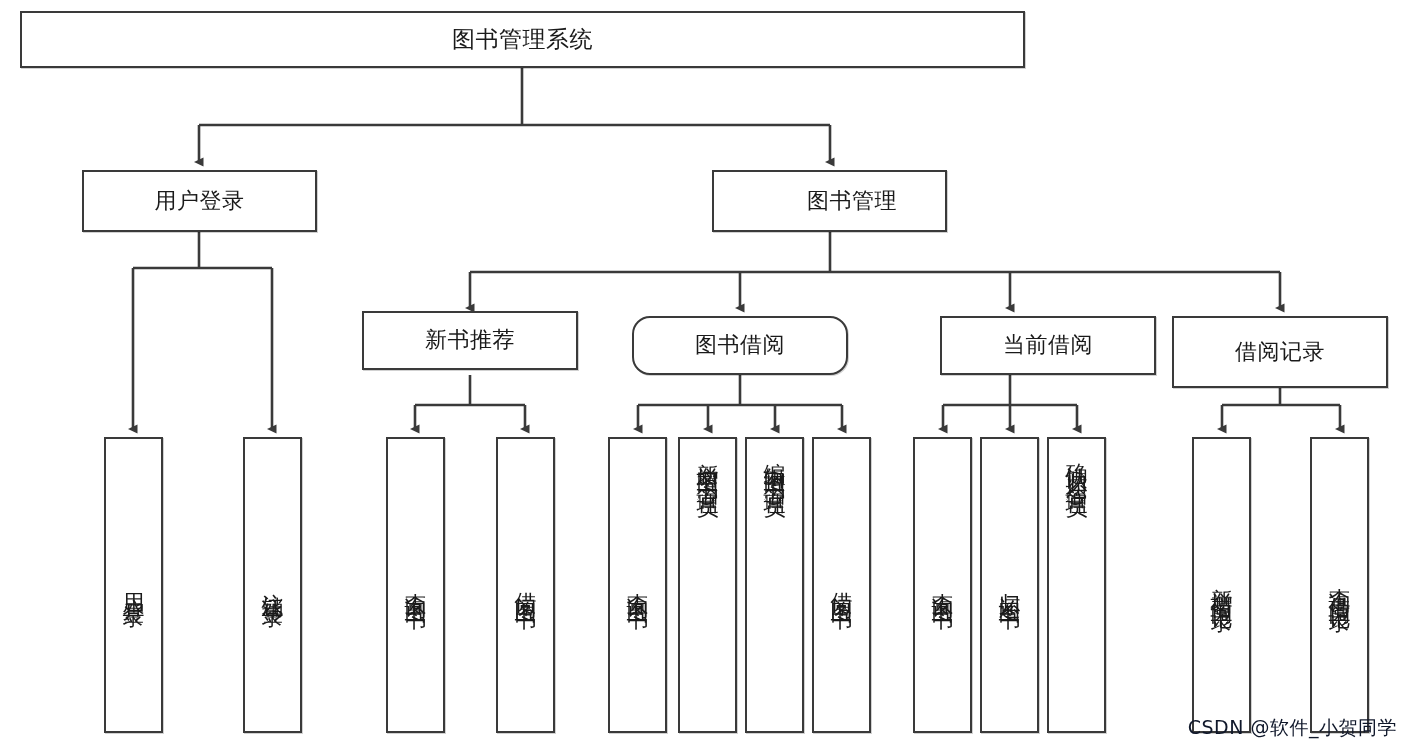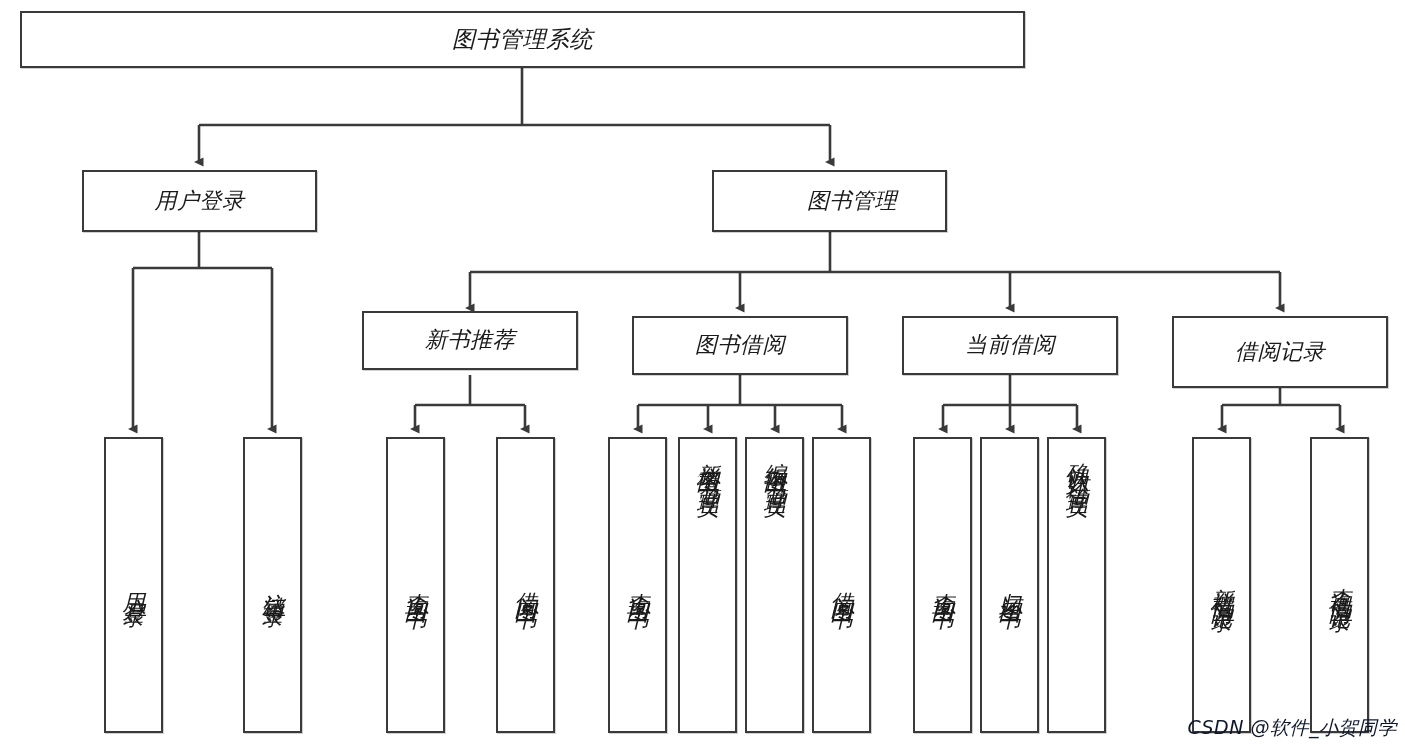--- a/index.html
+++ b/index.html
@@ -7,21 +7,20 @@
     padding: 0;
     background: #ffffff;
   }
   #canvas {
     position: relative;
     width: 1405px;
     height: 747px;
     background: #ffffff;
     font-family: "DejaVu Sans", "Liberation Sans", sans-serif;
     overflow: hidden;
-    font-style: italic;
   }
   #edges {
     position: absolute;
     left: 0;
     top: 0;
     width: 1405px;
     height: 747px;
     pointer-events: none;
   }
   .node {
@@ -137,24 +136,24 @@
   <div class="node horizontal" style="left:82px; top:170px; width:235px; height:62px;">
     <span class="label">用户登录</span>
   </div>
   <div class="node horizontal" style="left:712px; top:170px; width:235px; height:62px;padding-left:45px;">
     <span class="label">图书管理</span>
   </div>
 
   <div class="node horizontal" style="left:362px; top:311px; width:216px; height:59px;">
     <span class="label">新书推荐</span>
   </div>
-  <div class="node horizontal" style="left:632px; top:316px; width:216px; height:59px;">
+  <div class="node horizontal" style="left:632px; top:316px; width:216px; height:59px;border-radius:18px;">
     <span class="label">图书借阅</span>
   </div>
-  <div class="node horizontal" style="left:902px; top:316px; width:216px; height:59px;">
+  <div class="node horizontal" style="left:940px; top:316px; width:216px; height:59px;">
     <span class="label">当前借阅</span>
   </div>
   <div class="node horizontal" style="left:1172px; top:316px; width:216px; height:72px;">
     <span class="label">借阅记录</span>
   </div>
 
   <div class="node vertical centered" style="left:104px; top:437px; width:59px; height:296px;">
     <span class="label">用户登录</span>
   </div>
   <div class="node vertical centered" style="left:243px; top:437px; width:59px; height:296px;">

